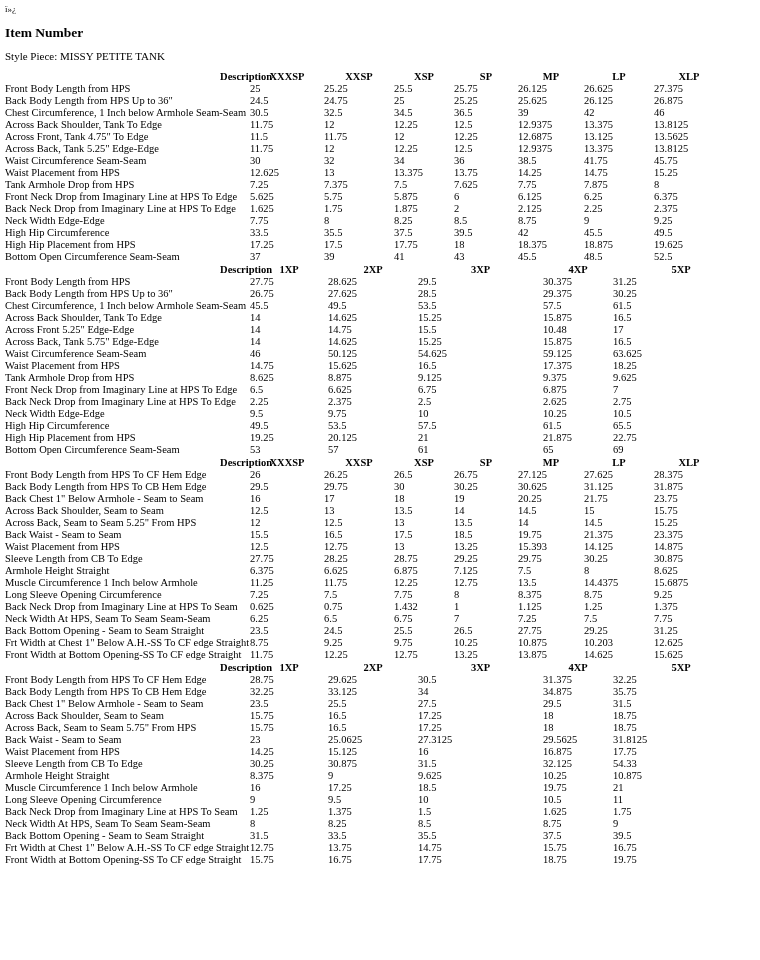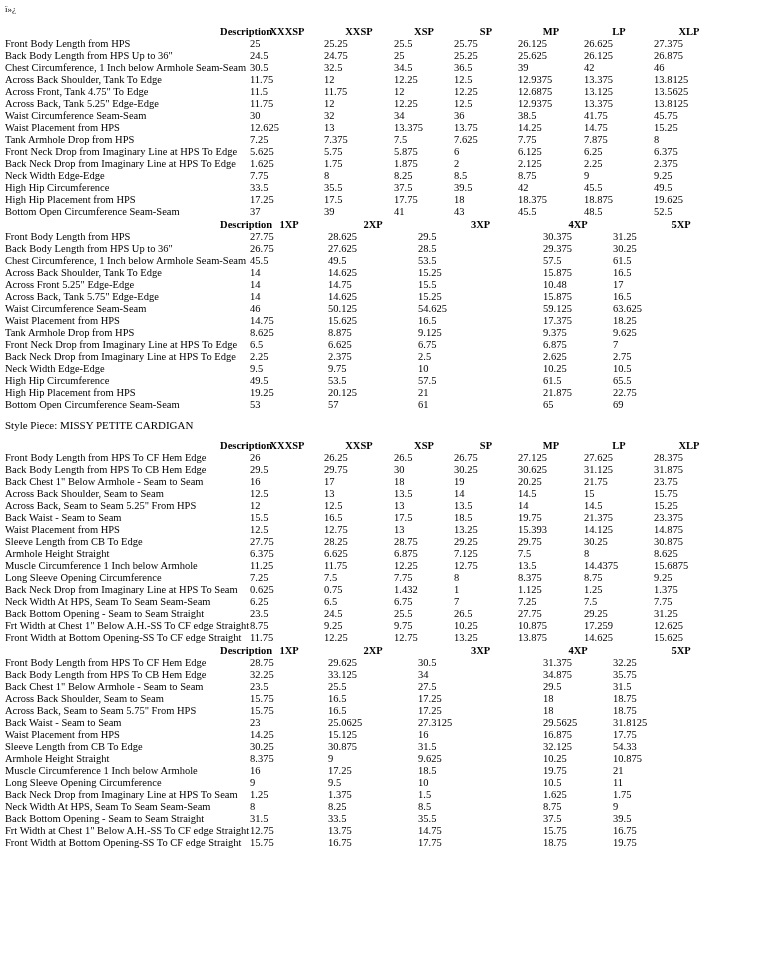--- a/index.html
+++ b/index.html
@@ -71,22 +71,24 @@
     text-align: left;
     line-height: 12px;
     overflow: hidden;
   }
 </style>
 </head>
 <body>
 
 <div class="page">
   <p class="bom">ï»¿</p>
+  <h3 class="title">Item Number</h3>
   <div id="tables">
       <section>
+        <p class="style-piece">Style Piece: MISSY PETITE TANK</p>
         <table class="missy">
           <colgroup>
             <col class="c0">
             <col class="c1">
             <col class="c2">
             <col class="c3">
             <col class="c4">
             <col class="c5">
             <col class="c6">
             <col class="c7">
@@ -395,21 +397,20 @@
               <td>53</td>
               <td>57</td>
               <td>61</td>
               <td>65</td>
               <td>69</td>
             </tr>
           </tbody>
         </table>
       </section>
       <section>
-        <p class="style-piece">Style Piece: MISSY PETITE CARDIGAN</p>
         <table class="missy">
           <colgroup>
             <col class="c0">
             <col class="c1">
             <col class="c2">
             <col class="c3">
             <col class="c4">
             <col class="c5">
             <col class="c6">
             <col class="c7">
@@ -567,21 +568,21 @@
               <td>29.25</td>
               <td>31.25</td>
             </tr>
             <tr>
               <td>Frt Width at Chest 1" Below A.H.-SS To CF edge Straight</td>
               <td>8.75</td>
               <td>9.25</td>
               <td>9.75</td>
               <td>10.25</td>
               <td>10.875</td>
-              <td>17.259</td>
+              <td>10.203</td>
               <td>12.625</td>
             </tr>
             <tr>
               <td>Front Width at Bottom Opening-SS To CF edge Straight</td>
               <td>11.75</td>
               <td>12.25</td>
               <td>12.75</td>
               <td>13.25</td>
               <td>13.875</td>
               <td>14.625</td>

